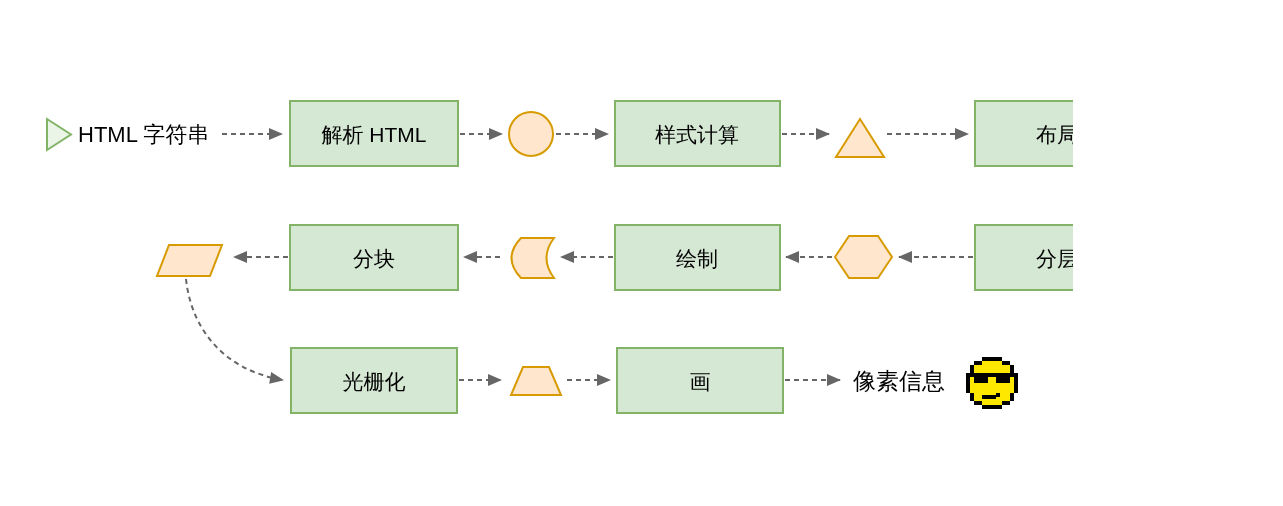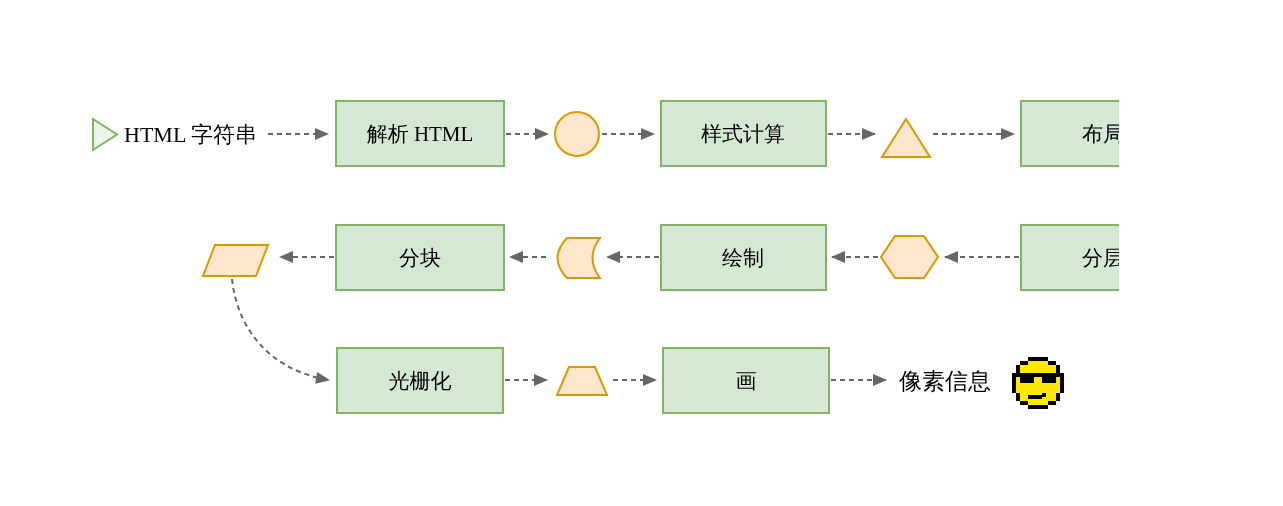--- a/index.html
+++ b/index.html
@@ -1,17 +1,17 @@
 <!DOCTYPE html>
 <html><head>
 <meta charset="utf-8">
 <style>
   html,body{margin:0;padding:0;background:#ffffff;}
   .stage{position:relative;width:1073px;height:506px;background:#ffffff;overflow:hidden;
-         font-family:Liberation Serif, serif;padding-left:46px;}
+         font-family:Liberation Sans, sans-serif;}
   svg text{fill:#000000;}
   .node-label{font-size:21px;}
   .start-label{font-size:22px;}
   .end-label{font-size:23px;}
 </style>
 </head>
 <body>
 
 <div class="stage">
 <svg width="1283" height="506" viewBox="0 0 1283 506">

